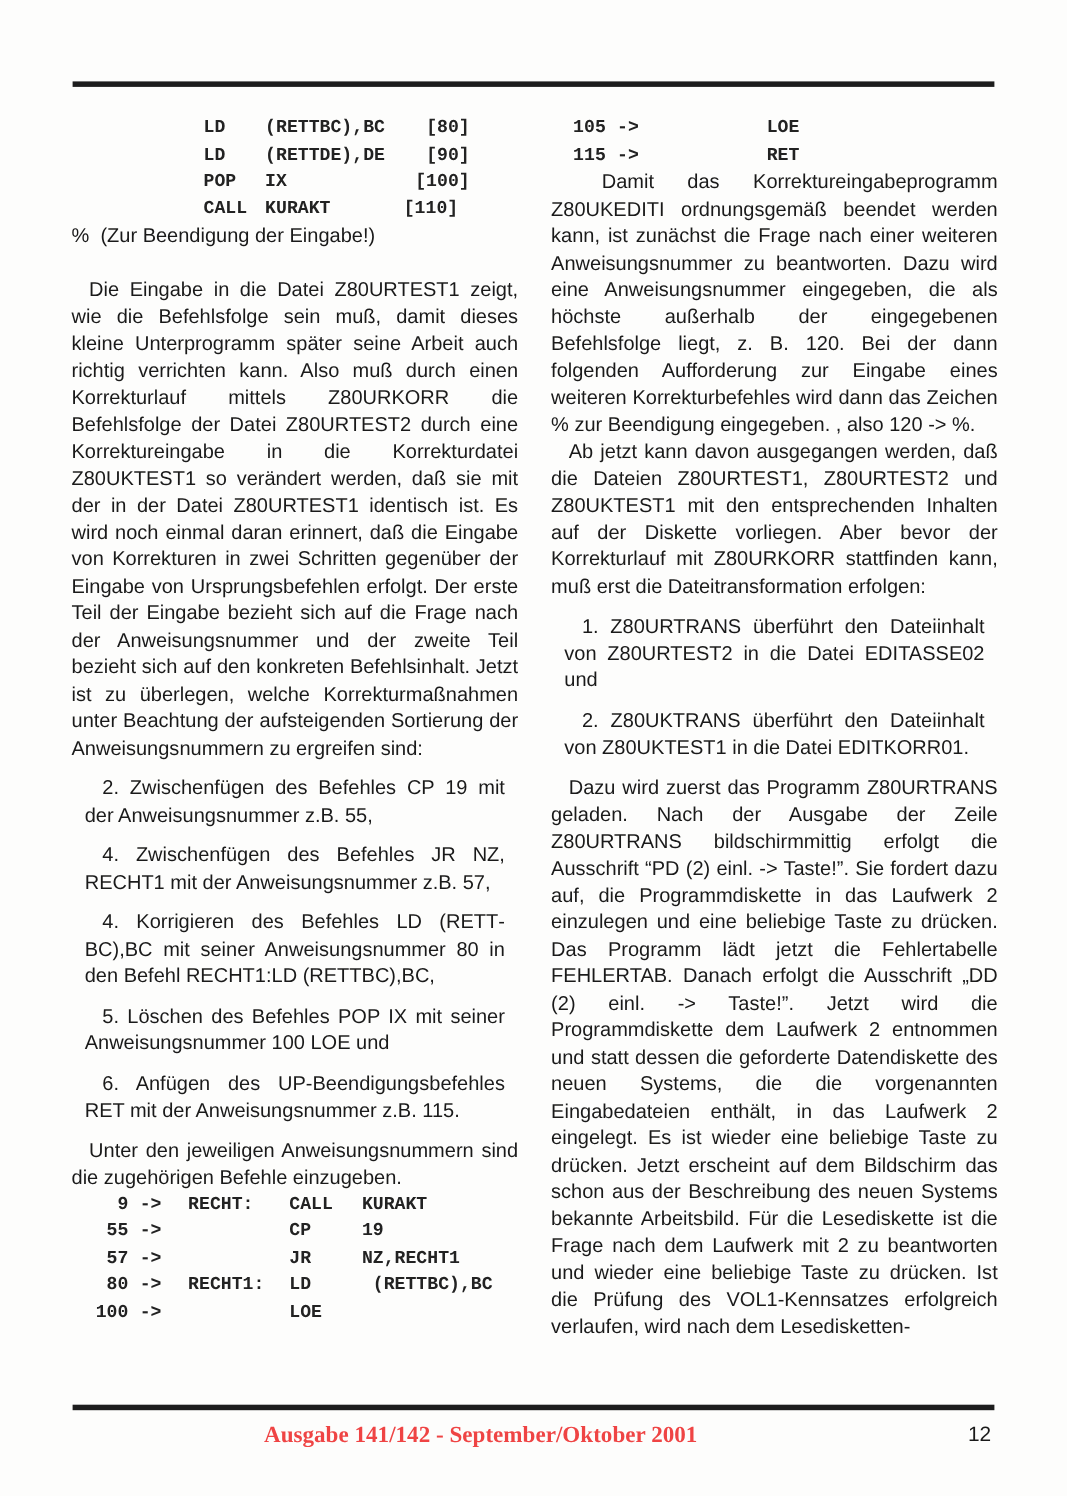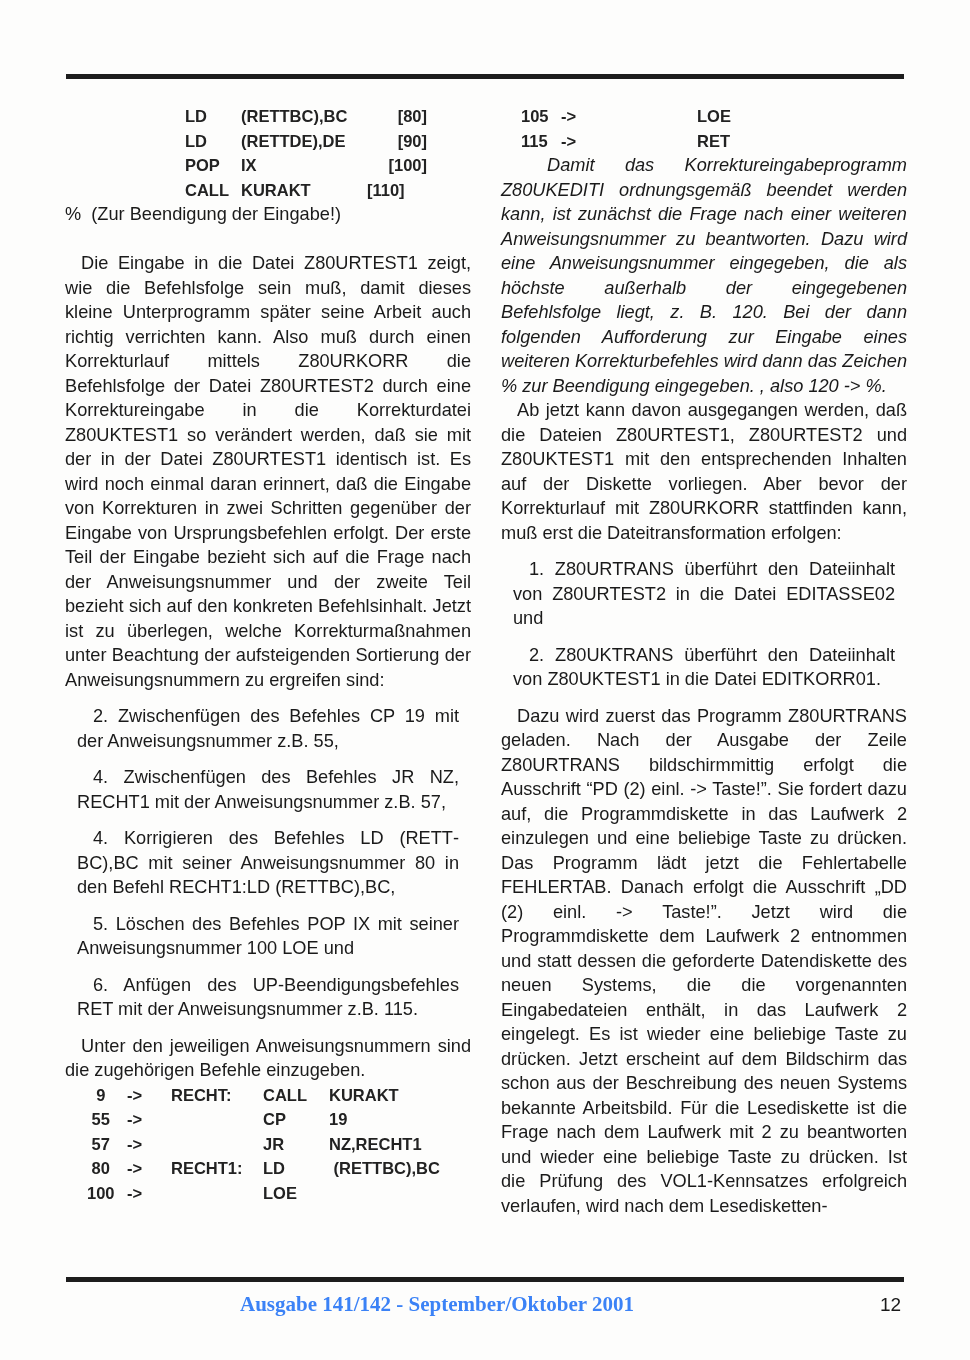--- a/index.html
+++ b/index.html
@@ -6,29 +6,29 @@
   body {
     width: 970px; height: 1360px; background: #fdfdfc; position: relative; overflow: hidden;
     color: #1a1a1a;
     font-family: "Liberation Sans", sans-serif;
   }
   .rule-top { position: absolute; left: 66px; top: 74px; width: 838px; height: 5px; background: #1d1d1d; }
   .rule-bottom { position: absolute; left: 66px; top: 1277px; width: 838px; height: 5px; background: #1d1d1d; }
   .col { position: absolute; top: 104px; width: 406px; font-size: 18.2px; line-height: 24.5px; }
   .col-left { left: 65px; }
   .col-right { left: 501px; }
-  .code { font-family: Liberation Sans, sans-serif; font-weight: bold; font-size: 16.5px; line-height: 24.5px; white-space: pre; color: #222; }
+  .code { font-family: Liberation Mono, monospace; font-weight: bold; font-size: 16.5px; line-height: 24.5px; white-space: pre; color: #222; }
   .p { text-align: justify; margin: 0; }
   .indent { text-indent: 16px; }
-  .indent-big { text-indent: 46px; font-style: italic; }
+  .indent-big { text-indent: 46px; }
   .gap { height: 24.5px; }
   .li { text-align: justify; margin: 12px; text-indent: 16px; }
   .footer-title {
     position: absolute; top: 1292px; left: 240px; font-family: "Liberation Serif", serif;
-    font-weight: bold; font-size: 21px; color: #3b82f6;
+    font-weight: bold; font-size: 21px; color: #ef4444;
   }
   .page-num { position: absolute; top: 1294px; left: 880px; font-size: 19px; font-family: "Liberation Sans", sans-serif; }
   .tbl td { padding: 0; }
 </style>
 </head>
 <body>
 
 <div class="rule-top"></div>
 
 <div class="col col-left">

